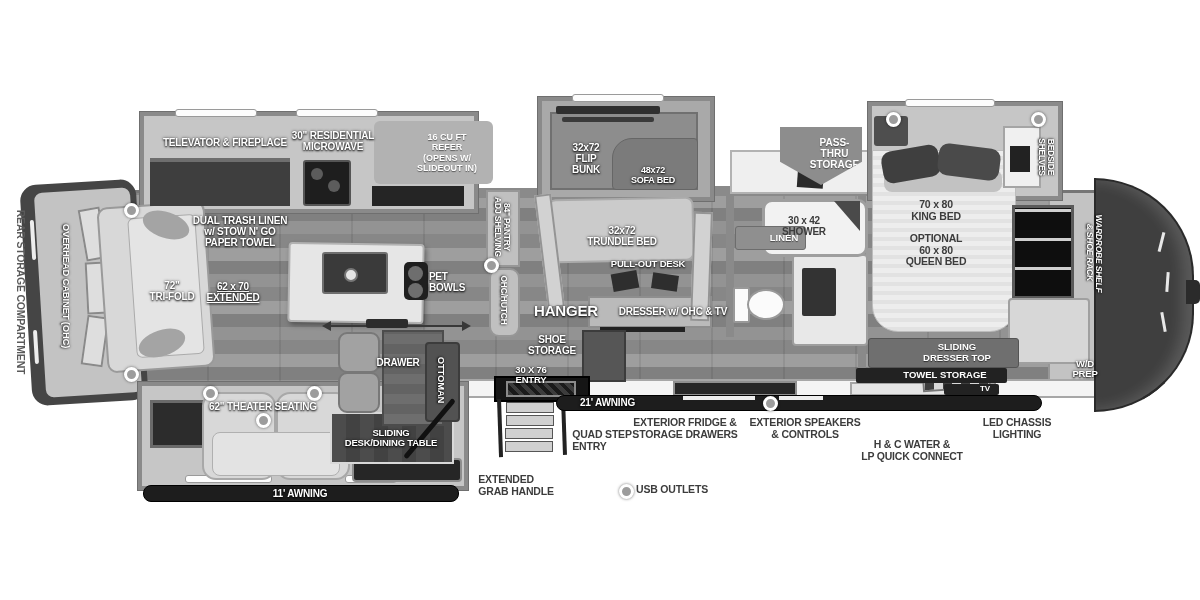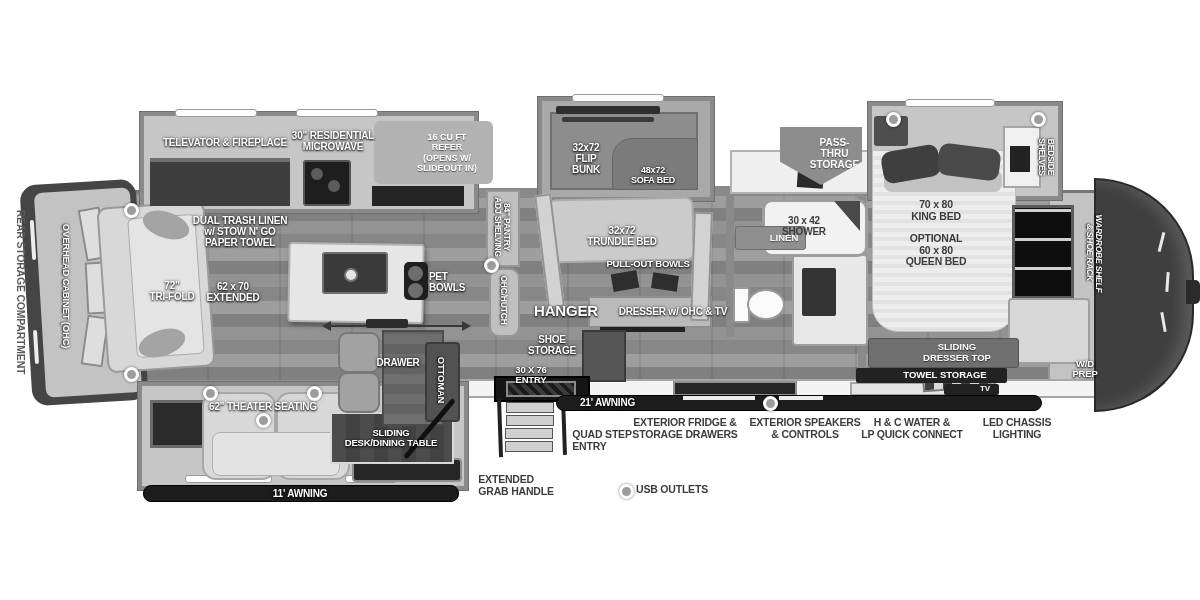--- a/index.html
+++ b/index.html
@@ -72,21 +72,21 @@
 SLIDEOUT IN)</div>
 
   <div class="L c" style="left:240px;top:231px;">DUAL TRASH LINEN
 w/ STOW N' GO
 PAPER TOWEL</div>
   <div class="furn" style="left:288px;top:243px;width:132px;height:76px;background:#e6e6e6;border:2px solid #b2b2b2;border-radius:4px;transform:rotate(1deg);box-shadow:2px 3px 5px rgba(0,0,0,.35);z-index:16;"></div>
   <div class="furn" style="left:322px;top:252px;width:62px;height:38px;background:#3a3a3a;border:2px solid #6e6e6e;border-radius:3px;z-index:17;"></div>
   <div class="furn" style="left:344px;top:268px;width:10px;height:10px;background:#e6e6e6;border:2px solid #777;border-radius:50%;z-index:18;"></div>
   <div class="L c" style="left:172px;top:291px;z-index:41;">72"
 TRI-FOLD</div>
-  <div class="L c" style="left:233px;top:292px;z-index:41;">62 x 70
+  <div class="L c" style="left:233px;top:292px;z-index:41;text-decoration:underline;">62 x 70
 EXTENDED</div>
 
   <div class="furn" style="left:404px;top:262px;width:24px;height:38px;background:#1f1f1f;border-radius:5px;z-index:18;"></div>
   <div class="furn" style="left:408px;top:266px;width:15px;height:15px;background:#6e6e6e;border-radius:50%;z-index:19;"></div>
   <div class="furn" style="left:408px;top:283px;width:15px;height:15px;background:#6e6e6e;border-radius:50%;z-index:19;"></div>
   <div class="L c" style="left:447px;top:282px;text-align:left;">PET
 BOWLS</div>
 
   <div class="furn" style="left:486px;top:190px;width:30px;height:73px;background:#c0c0c0;border:2px solid #979797;z-index:16;"></div>
   <div class="L v" style="left:502px;top:227px;font-size:8.5px;">84" PANTRY
@@ -134,21 +134,21 @@
   <div class="L c" style="left:586px;top:158px;">32x72
 FLIP
 BUNK</div>
   <div class="furn" style="left:612px;top:138px;width:84px;height:50px;background:#7b7b7b;border:1px solid #666;border-radius:20px 4px 4px 4px;z-index:13;"></div>
   <div class="L c" style="left:653px;top:176px;font-size:9px;">48x72
 SOFA BED</div>
 
   <div class="furn" style="left:548px;top:198px;width:142px;height:60px;background:#cbcbcb;border:2px solid #ababab;border-radius:8px;transform:rotate(-1deg);z-index:12;"></div>
   <div class="L c" style="left:622px;top:236px;">32x72
 TRUNDLE BED</div>
-  <div class="L c" style="left:648px;top:264px;font-size:9.5px;">PULL-OUT BOWLS</div>
+  <div class="L c" style="left:648px;top:264px;font-size:9.5px;">PULL-OUT DESK</div>
   <div class="furn" style="left:612px;top:272px;width:26px;height:18px;background:#2e2e2e;transform:rotate(-10deg);z-index:13;"></div>
   <div class="furn" style="left:652px;top:274px;width:26px;height:16px;background:#2e2e2e;transform:rotate(8deg);z-index:13;"></div>
   <div class="furn" style="left:588px;top:296px;width:120px;height:28px;background:#bababa;border:2px solid #8e8e8e;z-index:13;"></div>
   <div class="L c" style="left:673px;top:311px;font-size:10px;">DRESSER w/ OHC &amp; TV</div>
   <div class="furn" style="left:600px;top:327px;width:85px;height:5px;background:#222;z-index:13;"></div>
   <div class="L c" style="left:566px;top:311px;font-size:15px;">HANGER</div>
   <div class="furn" style="left:692px;top:212px;width:15px;height:105px;background:#d2d2d2;border:2px solid #949494;transform:rotate(2deg);z-index:13;"></div>
 
   <div class="furn" style="left:582px;top:330px;width:40px;height:48px;background:#565656;border:2px solid #3c3c3c;z-index:13;"></div>
   <div class="L c" style="left:552px;top:345px;">SHOE
@@ -174,21 +174,21 @@
   <div class="awn" style="left:556px;top:395px;width:484px;height:14px;"></div>
   <div class="L" style="left:580px;top:397px;z-index:42;">21' AWNING</div>
   <div class="furn" style="left:683px;top:396px;width:72px;height:4px;background:#ededed;z-index:31;"></div>
   <div class="furn" style="left:779px;top:396px;width:44px;height:4px;background:#ededed;z-index:31;"></div>
   <div class="usb" style="left:763px;top:396px;z-index:43;"></div>
 
   <div class="L c Ld" style="left:685px;top:429px;font-size:10.5px;">EXTERIOR FRIDGE &amp;
 STORAGE DRAWERS</div>
   <div class="L c Ld" style="left:805px;top:429px;font-size:10.5px;">EXTERIOR SPEAKERS
 &amp; CONTROLS</div>
-  <div class="L c Ld" style="left:912px;top:429px;font-size:10.5px;">H &amp; C WATER &amp;
+  <div class="L c Ld" style="left:912px;top:451px;font-size:10.5px;">H &amp; C WATER &amp;
 LP QUICK CONNECT</div>
   <div class="L c Ld" style="left:1017px;top:429px;font-size:10.5px;">LED CHASSIS
 LIGHTING</div>
 
   <div class="wall" style="left:726px;top:191px;width:8px;height:146px;"></div>
   <div class="wall" style="left:858px;top:191px;width:8px;height:202px;"></div>
   <div class="badge" style="left:735px;top:226px;width:42px;height:22px;background:#8f8f8f;border:1px solid #6d6d6d;border-radius:3px;font-size:9.5px;text-shadow:0 1px 1px rgba(0,0,0,.5);">LINEN</div>
   <div class="furn" style="left:762px;top:199px;width:100px;height:52px;background:#f2f2f2;border:3px solid #9e9e9e;border-radius:10px;z-index:14;"></div>
   <div class="furn" style="left:834px;top:201px;width:26px;height:30px;background:#4a4a4a;clip-path:polygon(100% 0,100% 100%,0 0);z-index:15;"></div>
   <div class="L c Ld" style="left:804px;top:226px;z-index:41;">30 x 42

